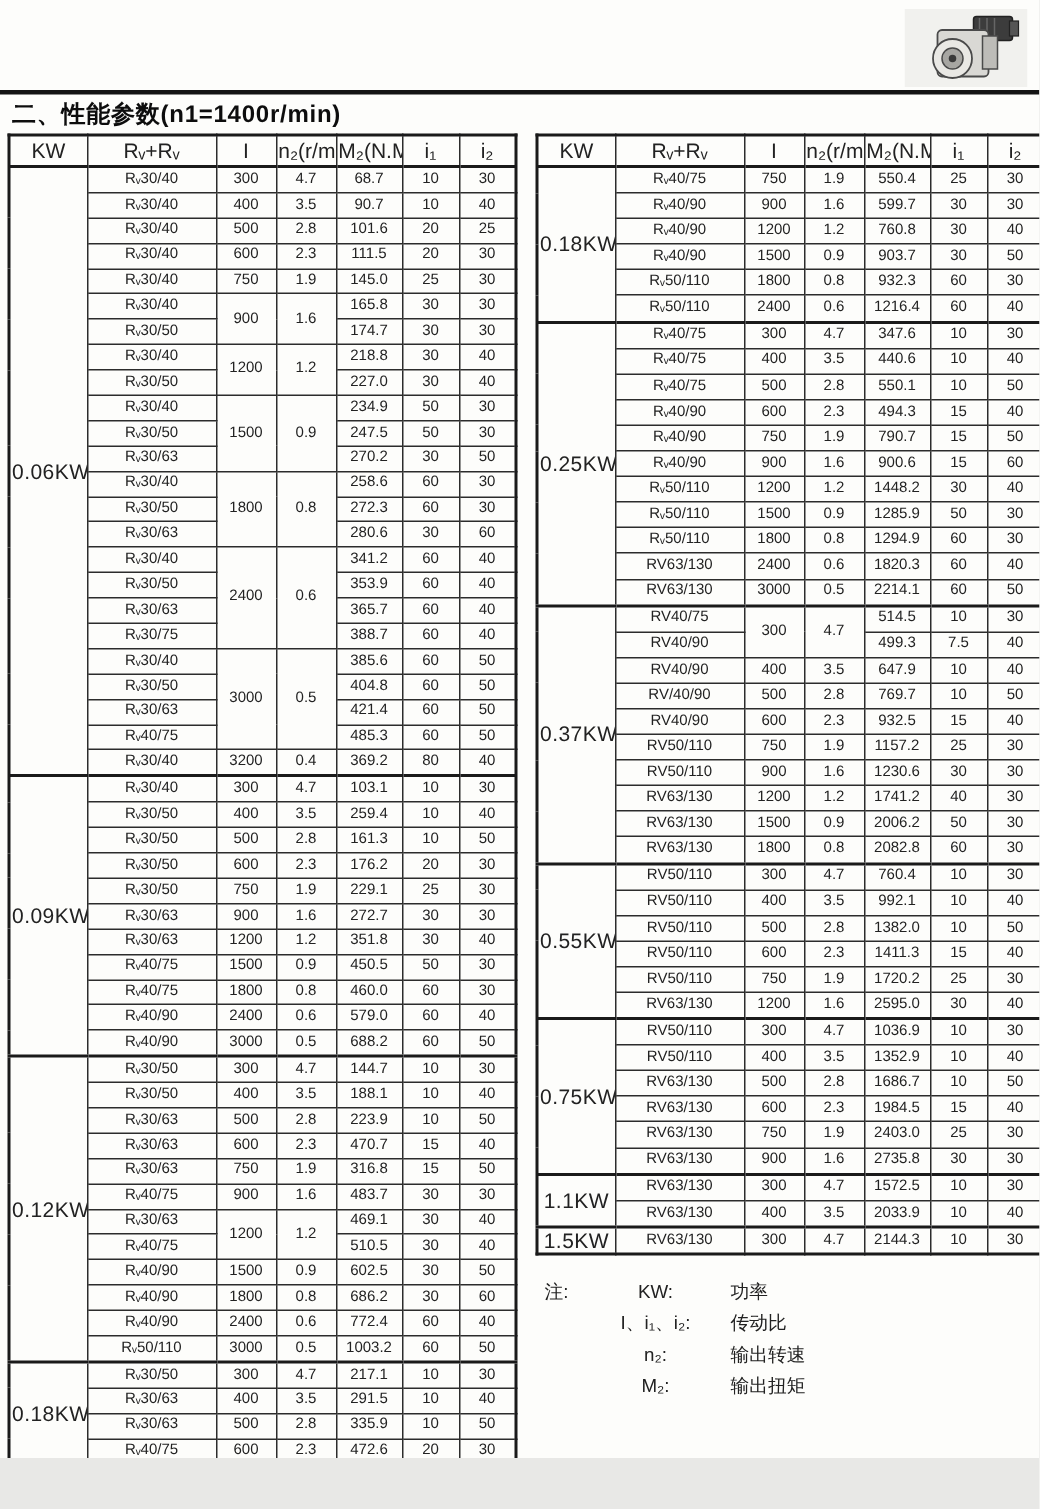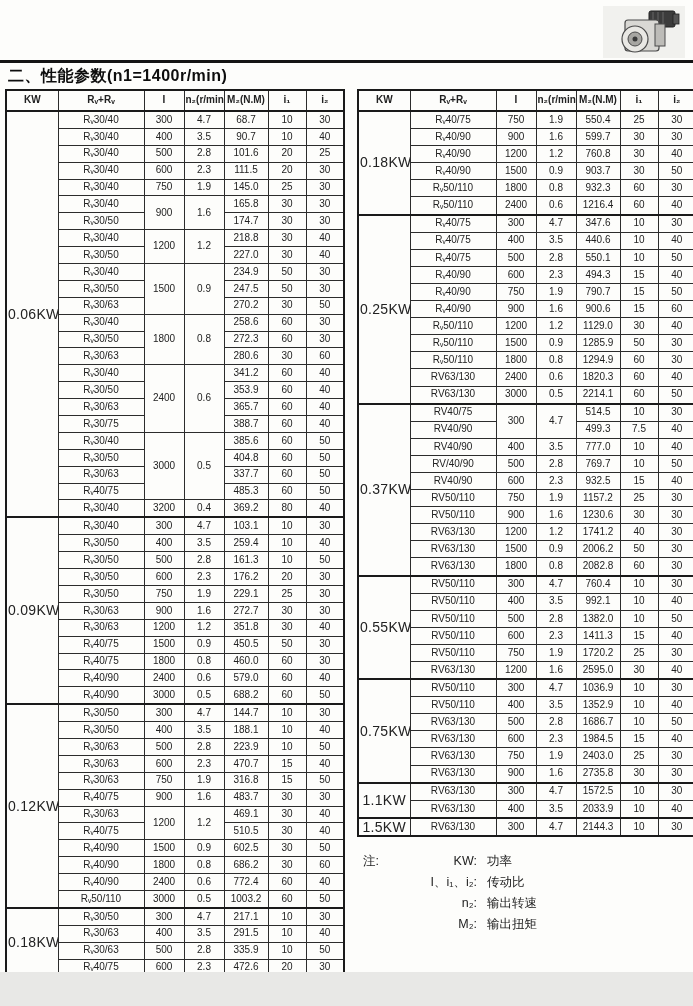--- a/index.html
+++ b/index.html
@@ -17,29 +17,29 @@
     letter-spacing:0.5px; color:#0d0d0d;
   }
   .tables { position:absolute; top:89px; left:5px; display:flex; gap:12px; align-items:flex-start; }
   table.perf { border-collapse:collapse; table-layout:fixed; width:338px; background:#fdfdfb;
     border:2px solid #1a1a1a; }
   table.perf th, table.perf td {
     border:1px solid #2c2c2c; text-align:center; vertical-align:middle;
     padding:0 1px; font-size:10px; line-height:1.05; color:#222;
     overflow:hidden; white-space:nowrap;
   }
-  table.perf thead th { height:19px; font-weight:bold; font-size:10px; }
+  table.perf thead th { height:19px; font-weight:normal; font-size:14px; }
   table.t-left tbody td { height:15.9px; }
   table.t-right tbody td { height:16.1px; }
   table.perf tr.group-start td { border-top:2px solid #1a1a1a; }
   table.perf td.kw-cell { font-size:14px; letter-spacing:0.3px; }
   .notes { margin-top:14px; margin-left:6px; font-size:12.5px; color:#222; line-height:21px; }
   .note-line { display:grid; grid-template-columns:34px 86px auto; }
   .note-prefix { text-align:left; }
-  .note-term { text-align:right; padding-right:6px; }
+  .note-term { text-align:center; padding-right:6px; }
   .note-def { text-align:left; padding-left:4px; }
 </style>
 </head>
 <body>
 
 <div class="page">
 
   <svg class="photo" viewBox="0 0 82 52">
     <rect x="0" y="0" width="82" height="52" fill="#f1f1ee"></rect>
     <rect x="46" y="5" width="26" height="16" rx="2" fill="#3c3c3c" stroke="#222" stroke-width="1"></rect>
@@ -226,21 +226,21 @@
             <td>50</td>
           </tr>
           <tr>
             <td>Rᵥ30/50</td>
             <td>404.8</td>
             <td>60</td>
             <td>50</td>
           </tr>
           <tr>
             <td>Rᵥ30/63</td>
-            <td>337.7</td>
+            <td>421.4</td>
             <td>60</td>
             <td>50</td>
           </tr>
           <tr>
             <td>Rᵥ40/75</td>
             <td>485.3</td>
             <td>60</td>
             <td>50</td>
           </tr>
           <tr>
@@ -589,21 +589,21 @@
               <td rowspan="1">900</td>
               <td rowspan="1">1.6</td>
               <td>900.6</td>
               <td>15</td>
               <td>60</td>
             </tr>
             <tr>
               <td>Rᵥ50/110</td>
               <td rowspan="1">1200</td>
               <td rowspan="1">1.2</td>
-              <td>1129.0</td>
+              <td>1448.2</td>
               <td>30</td>
               <td>40</td>
             </tr>
             <tr>
               <td>Rᵥ50/110</td>
               <td rowspan="1">1500</td>
               <td rowspan="1">0.9</td>
               <td>1285.9</td>
               <td>50</td>
               <td>30</td>
@@ -644,21 +644,21 @@
             <tr>
               <td>RV40/90</td>
               <td>499.3</td>
               <td>7.5</td>
               <td>40</td>
             </tr>
             <tr>
               <td>RV40/90</td>
               <td rowspan="1">400</td>
               <td rowspan="1">3.5</td>
-              <td>777.0</td>
+              <td>647.9</td>
               <td>10</td>
               <td>40</td>
             </tr>
             <tr>
               <td>RV/40/90</td>
               <td rowspan="1">500</td>
               <td rowspan="1">2.8</td>
               <td>769.7</td>
               <td>10</td>
               <td>50</td>

